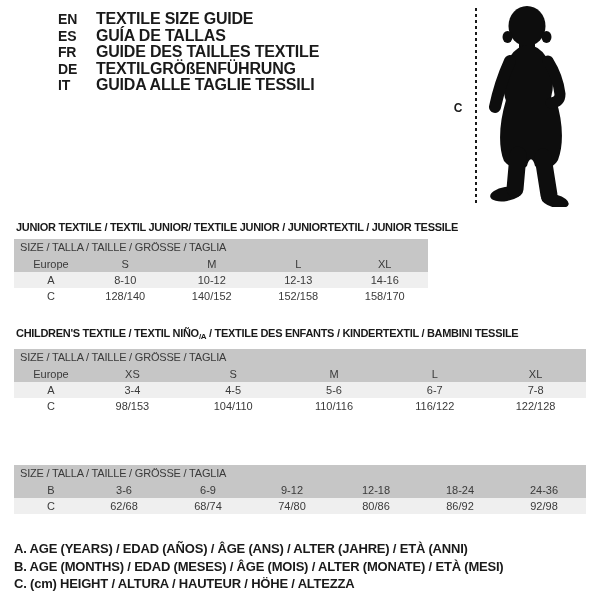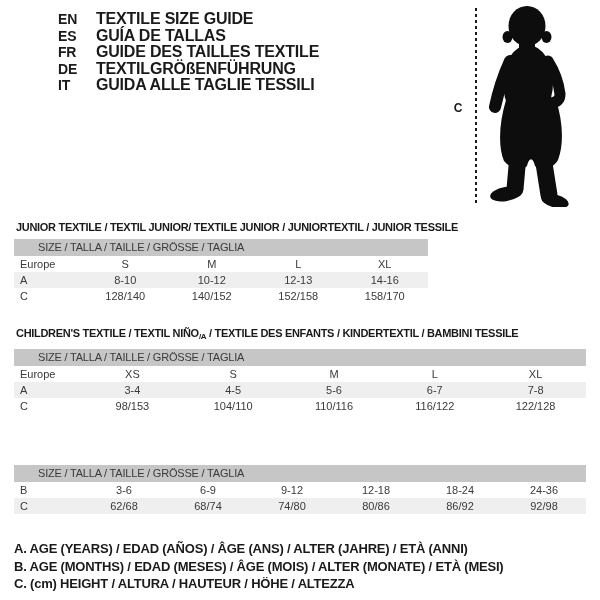--- a/index.html
+++ b/index.html
@@ -17,27 +17,27 @@
   .dash-line { position:absolute; left:475px; top:8px; width:2px; height:198px;
     background:repeating-linear-gradient(to bottom, var(--ink,#1a1a1a) 0 3px, transparent 3px 6px); }
   .c-label { position:absolute; left:447px; top:101px; width:22px; text-align:center;
     font-weight:700; font-size:12px; }
   .baby-svg { position:absolute; left:487px; top:5px; width:108px; height:202px; }
 
   
   .tbl-title { position:absolute; left:16px; font-size:11px; font-weight:700;
     letter-spacing:-0.3px; white-space:nowrap; color:var(--ink,#1a1a1a); line-height:16.5px; }
   .sub { font-size:8px; vertical-align:-2px; }
-  .tbl-header { position:absolute; left:14px; height:17px; background:var(--header-bar,#c6c6c6);
-    color:var(--table-text,#3a3a3a); font-size:11px; line-height:17px; padding-left:24px;
+  .tbl-header { position:absolute; left:14px; height:33px; background:var(--header-bar,#c6c6c6);
+    color:var(--table-text,#3a3a3a); font-size:11px; line-height:17px; padding-left:6px;
     letter-spacing:-0.2px; white-space:nowrap; }
   table.tbl { position:absolute; left:14px; border-collapse:collapse; table-layout:fixed;
     font-size:11px; color:var(--table-text,#3a3a3a); }
   table.tbl td { height:16px; line-height:16px; text-align:center; padding:0; overflow:hidden; white-space:nowrap; }
-  table.tbl td.lbl { text-align:left; padding-left:6px; }
+  table.tbl td.lbl { text-align:center; padding-left:6px; }
   table.tbl tr:nth-child(even) td { background:var(--row-stripe,#efefef); }
   .w414 { width:414px; } .w572 { width:572px; }
   col.lblcol { width:68px; }
 
   
   .footnotes { position:absolute; left:14px; top:540px; }
   .footnote { font-weight:700; font-size:13px; letter-spacing:-0.2px; line-height:17.5px; white-space:nowrap; }
 </style>
 </head>
 <body>

